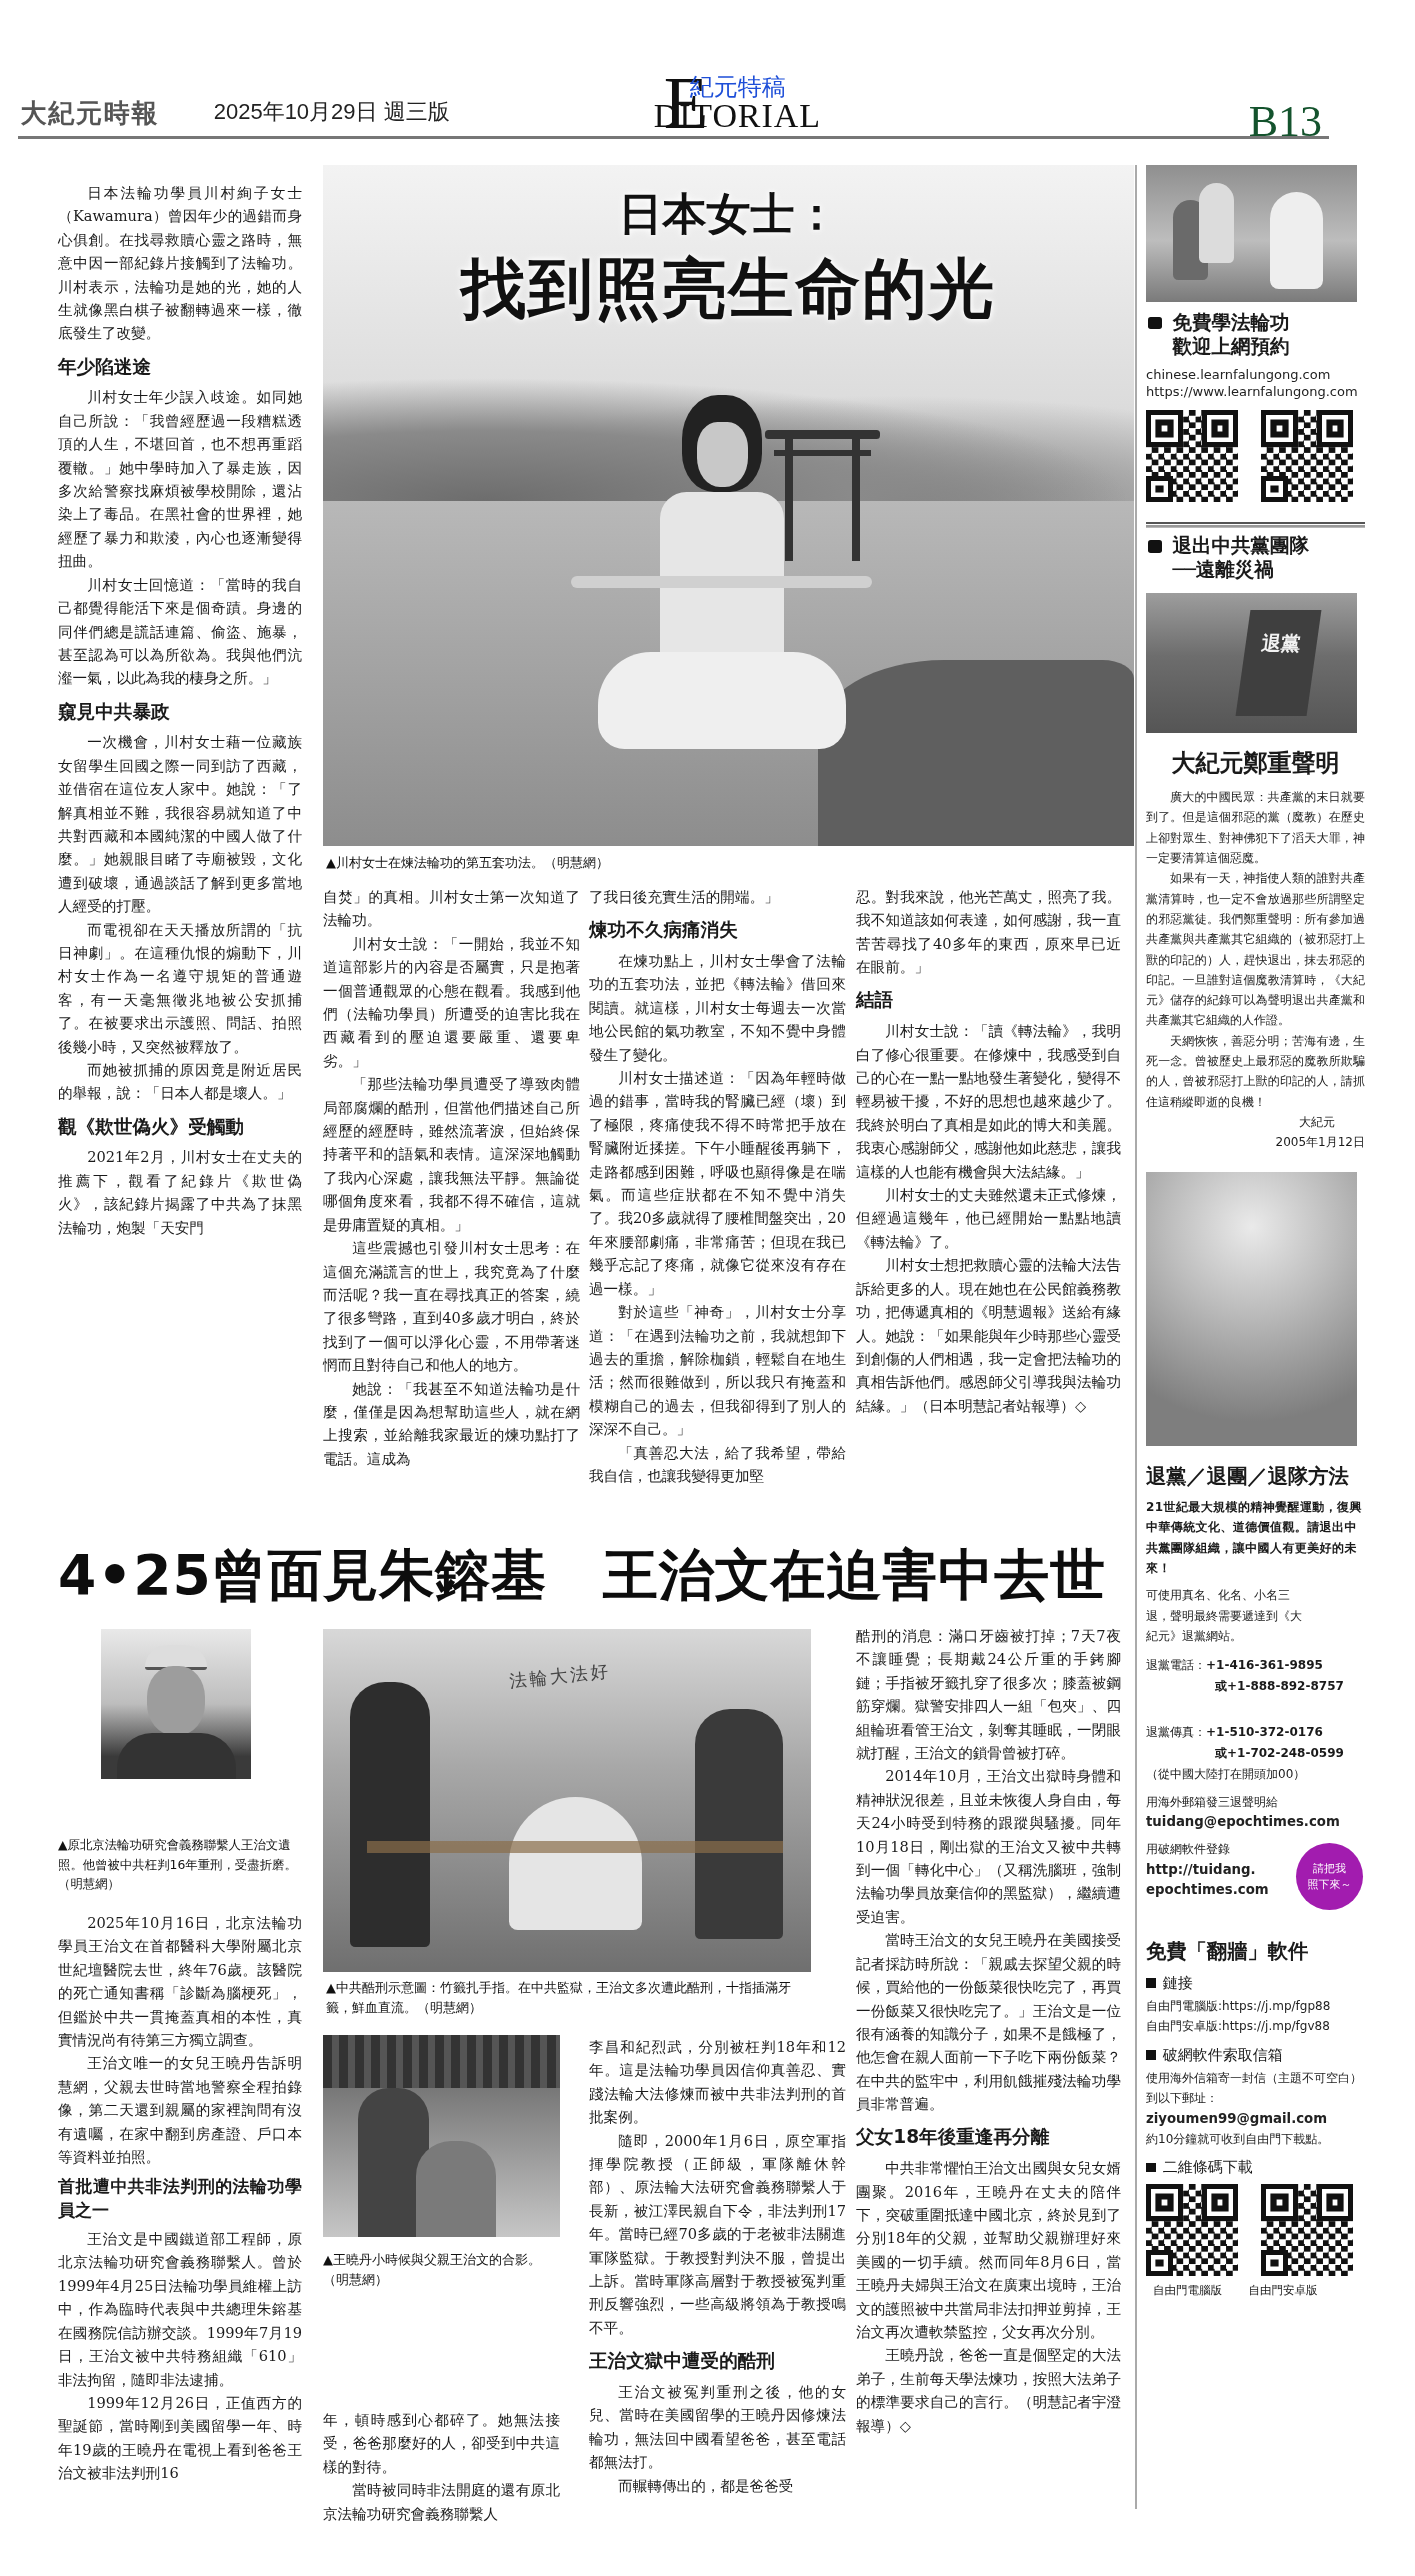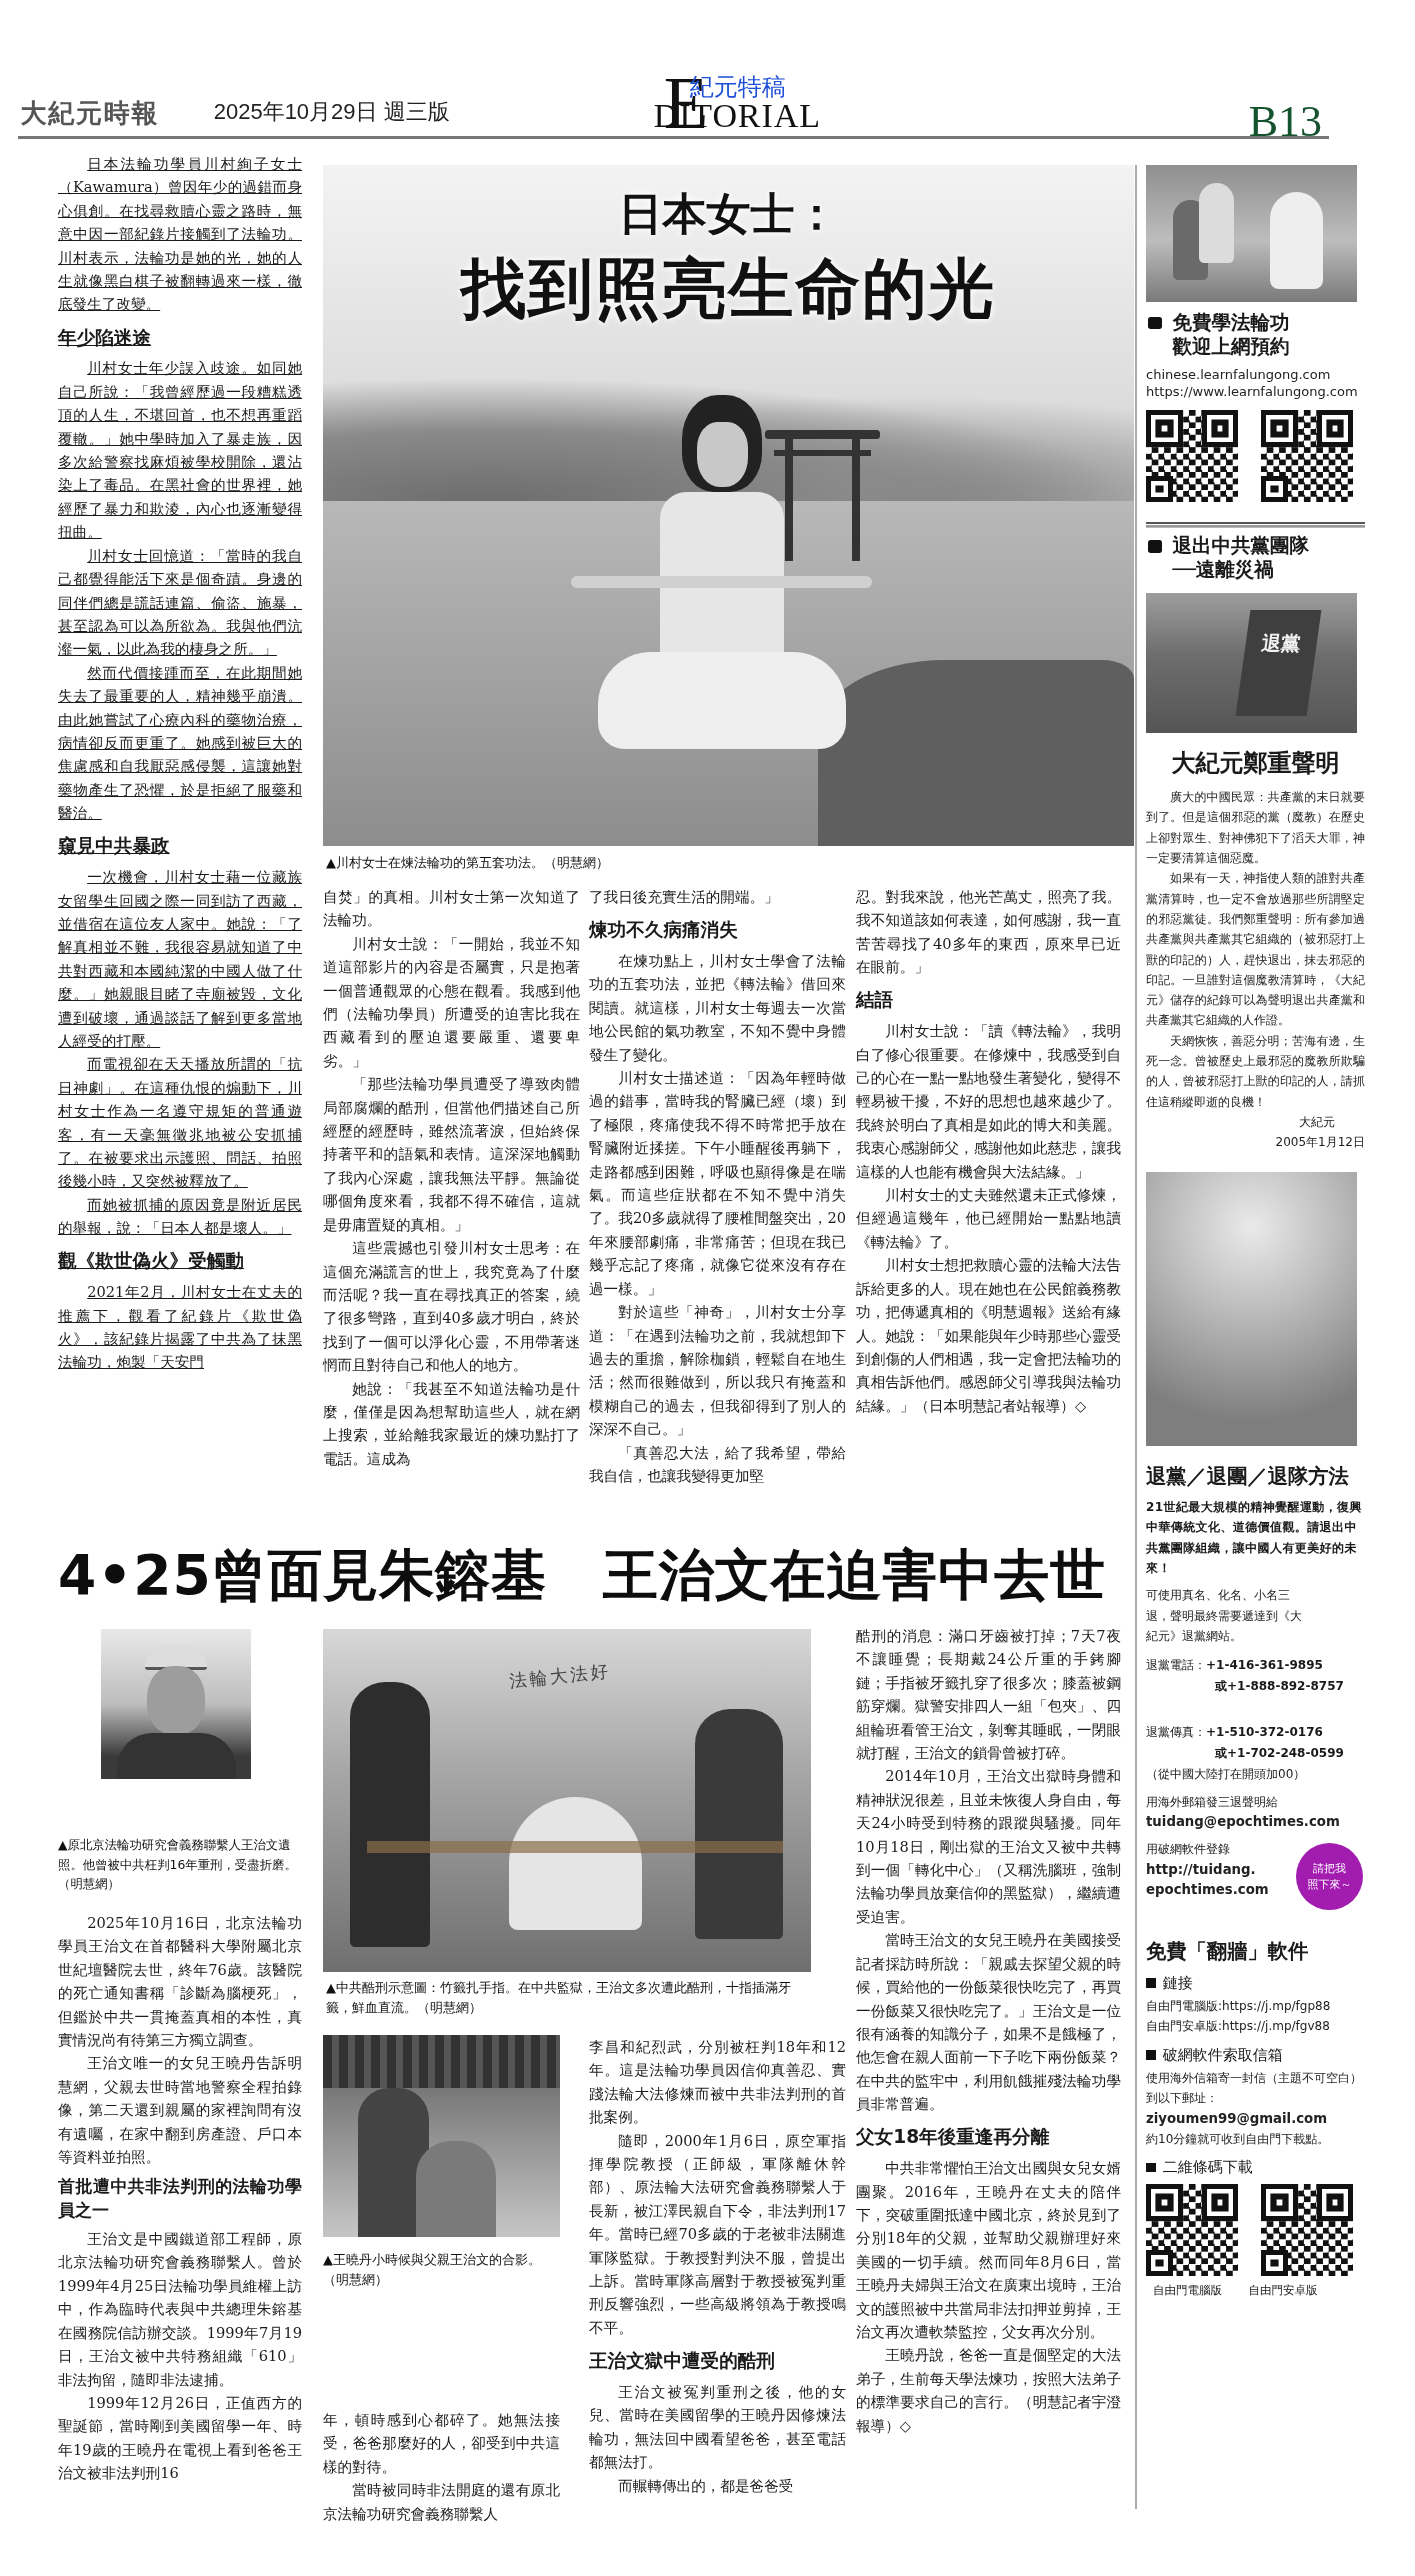--- a/index.html
+++ b/index.html
@@ -104,26 +104,25 @@
       <div class="face"></div>
       <div class="torso"></div>
       <div class="arms"></div>
       <div class="legs"></div>
   </div>
   <div class="hero-title t1">日本女士：</div>
   <div class="hero-title t2">找到照亮生命的光</div>
 </div>
 <div class="caption" style="left:326px; top:853px; width:796px;">▲川村女士在煉法輪功的第五套功法。（明慧網）</div>
 
-<div class="col" style="left:58px; top:152px; width:244px;text-decoration:underline;">
+<div class="col" style="left:58px; top:181px; width:244px;">
   <p>日本法輪功學員川村絢子女士（Kawamura）曾因年少的過錯而身心俱創。在找尋救贖心靈之路時，無意中因一部紀錄片接觸到了法輪功。川村表示，法輪功是她的光，她的人生就像黑白棋子被翻轉過來一樣，徹底發生了改變。</p>
   <div class="sub">年少陷迷途</div>
   <p>川村女士年少誤入歧途。如同她自己所說：「我曾經歷過一段糟糕透頂的人生，不堪回首，也不想再重蹈覆轍。」她中學時加入了暴走族，因多次給警察找麻煩被學校開除，還沾染上了毒品。在黑社會的世界裡，她經歷了暴力和欺淩，內心也逐漸變得扭曲。</p>
   <p>川村女士回憶道：「當時的我自己都覺得能活下來是個奇蹟。身邊的同伴們總是謊話連篇、偷盜、施暴，甚至認為可以為所欲為。我與他們沆瀣一氣，以此為我的棲身之所。」</p>
-  <p>然而代價接踵而至，在此期間她失去了最重要的人，精神幾乎崩潰。由此她嘗試了心療內科的藥物治療，病情卻反而更重了。她感到被巨大的焦慮感和自我厭惡感侵襲，這讓她對藥物產生了恐懼，於是拒絕了服藥和醫治。</p>
   <div class="sub">窺見中共暴政</div>
   <p>一次機會，川村女士藉一位藏族女留學生回國之際一同到訪了西藏，並借宿在這位友人家中。她說：「了解真相並不難，我很容易就知道了中共對西藏和本國純潔的中國人做了什麼。」她親眼目睹了寺廟被毀，文化遭到破壞，通過談話了解到更多當地人經受的打壓。</p>
   <p>而電視卻在天天播放所謂的「抗日神劇」。在這種仇恨的煽動下，川村女士作為一名遵守規矩的普通遊客，有一天毫無徵兆地被公安抓捕了。在被要求出示護照、問話、拍照後幾小時，又突然被釋放了。</p>
   <p>而她被抓捕的原因竟是附近居民的舉報，說：「日本人都是壞人。」</p>
   <div class="sub">觀《欺世偽火》受觸動</div>
   <p>2021年2月，川村女士在丈夫的推薦下，觀看了紀錄片《欺世偽火》，該紀錄片揭露了中共為了抹黑法輪功，炮製「天安門</p>
 </div>
 
 <div class="col" style="left:323px; top:885px; width:257px;">
   <p class="nolead">自焚」的真相。川村女士第一次知道了法輪功。</p>

